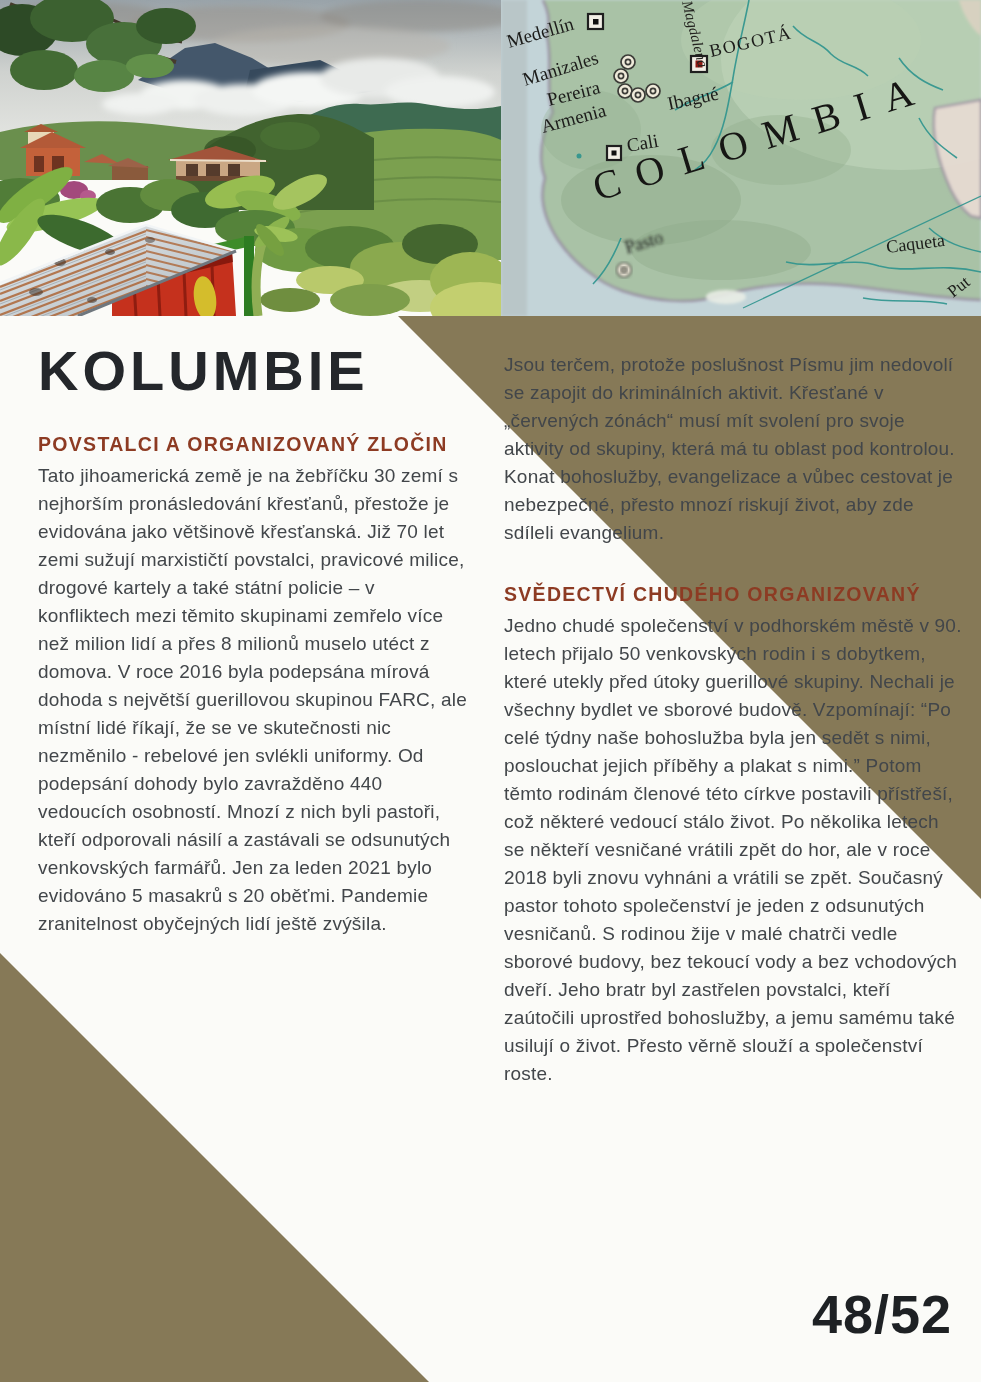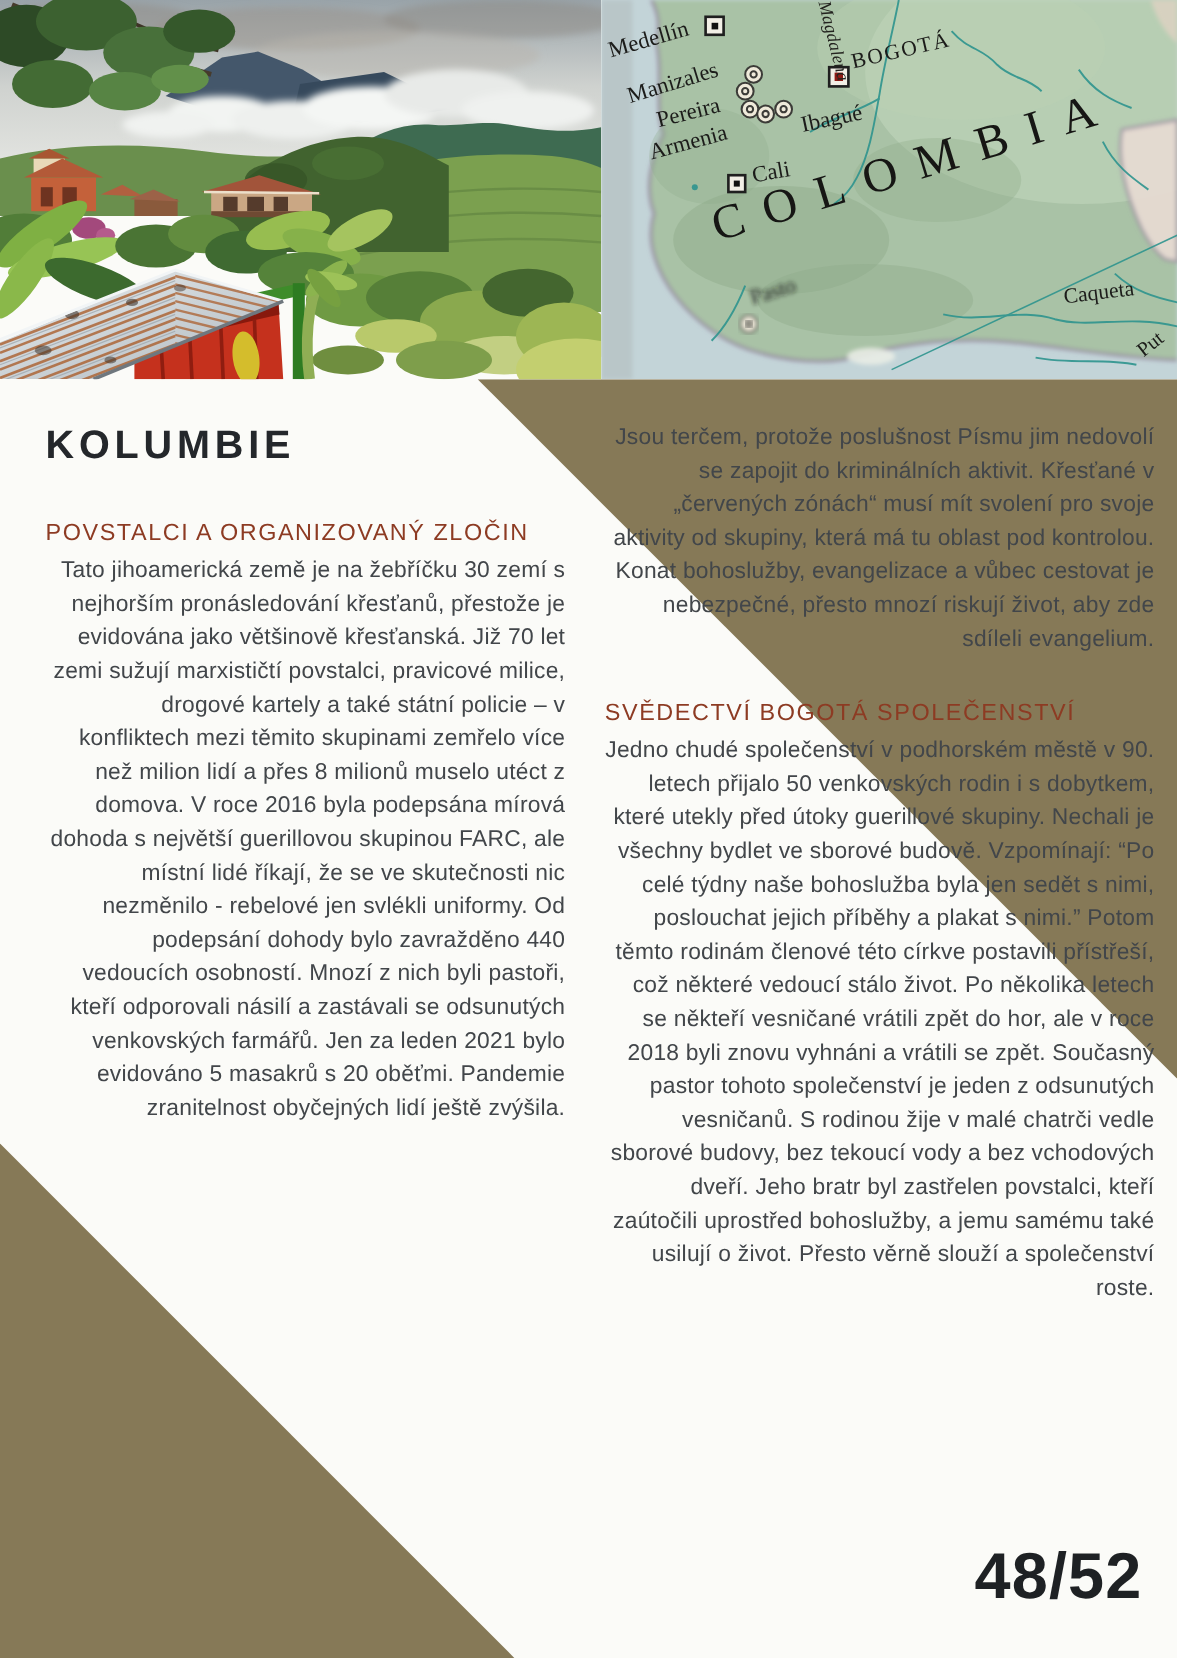--- a/index.html
+++ b/index.html
@@ -20,30 +20,30 @@
   .photo-left{left:0;width:501px;}
   .photo-right{left:501px;width:480px;}
   .photo svg{display:block;width:100%;height:100%;}
   .tri{position:absolute;inset:0;background:var(--olive);pointer-events:none;}
   .tri-tr{clip-path:polygon(398px 316px,981px 316px,981px 899px);}
   .tri-bl{clip-path:polygon(0px 953px,429px 1382px,0px 1382px);}
   .col{position:absolute;}
   .col-left{left:38px;top:349px;width:433px;}
   .col-right{left:504px;top:351px;width:458px;}
   h1.title{
-    margin:0 0 36px 0;font-size:33px;line-height:44px;font-weight:bold;
+    margin:0 0 36px 0;font-size:56px;line-height:44px;font-weight:bold;
     letter-spacing:4px;color:var(--title);
   }
   h2.sec{
-    margin:0 0 2px 0;font-size:19.5px;line-height:31px;font-weight:normal;
+    margin:0 0 2px 0;font-size:19.5px;line-height:31px;font-weight:bold;
     letter-spacing:1.3px;color:var(--accent);
   }
   p.body{
     margin:0 0 32px 0;font-size:19px;line-height:28px;
-    letter-spacing:0.2px;color:var(--body);text-align:right;
+    letter-spacing:0.2px;color:var(--body);
   }
   .page-number{
     position:absolute;left:812px;top:1283px;width:150px;
     font-size:54px;font-weight:bold;letter-spacing:1px;color:#1e2124;
   }
   .map-label{font-family:"Liberation Serif",serif;fill:#1c1c1a;}
   .map-label-big{font-family:"Liberation Serif",serif;fill:#161614;}
   .map-river-label{font-family:"Liberation Serif",serif;font-style:italic;fill:#23231f;}
 </style>
 </head>
@@ -316,19 +316,19 @@
   </div>
 
   <div class="col col-left">
     <h1 class="title">KOLUMBIE</h1>
     <h2 class="sec">POVSTALCI A ORGANIZOVANÝ ZLOČIN</h2>
     <p class="body">Tato jihoamerická země je na žebříčku 30 zemí s nejhorším pronásledování křesťanů, přestože je evidována jako většinově křesťanská. Již 70 let zemi sužují marxističtí povstalci, pravicové milice, drogové kartely a také státní policie – v konfliktech mezi těmito skupinami zemřelo více než milion lidí a přes 8 milionů muselo utéct z domova. V roce 2016 byla podepsána mírová dohoda s největší guerillovou skupinou FARC, ale místní lidé říkají, že se ve skutečnosti nic nezměnilo - rebelové jen svlékli uniformy. Od podepsání dohody bylo zavražděno 440 vedoucích osobností. Mnozí z nich byli pastoři, kteří odporovali násilí a zastávali se odsunutých venkovských farmářů. Jen za leden 2021 bylo evidováno 5 masakrů s 20 oběťmi. Pandemie zranitelnost obyčejných lidí ještě zvýšila.</p>
   </div>
 
   <div class="col col-right">
     <p class="body">Jsou terčem, protože poslušnost Písmu jim nedovolí se zapojit do kriminálních aktivit. Křesťané v „červených zónách“ musí mít svolení pro svoje aktivity od skupiny, která má tu oblast pod kontrolou. Konat bohoslužby, evangelizace a vůbec cestovat je nebezpečné, přesto mnozí riskují život, aby zde sdíleli evangelium.</p>
-    <h2 class="sec">SVĚDECTVÍ BOGOTÁ SPOLEČENSTVÍ</h2>
+    <h2 class="sec">SVĚDECTVÍ CHUDÉHO ORGANIZOVANÝ</h2>
     <p class="body">Jedno chudé společenství v podhorském městě v 90. letech přijalo 50 venkovských rodin i s dobytkem, které utekly před útoky guerillové skupiny. Nechali je všechny bydlet ve sborové budově. Vzpomínají: “Po celé týdny naše bohoslužba byla jen sedět s nimi, poslouchat jejich příběhy a plakat s nimi.” Potom těmto rodinám členové této církve postavili přístřeší, což některé vedoucí stálo život. Po několika letech se někteří vesničané vrátili zpět do hor, ale v roce 2018 byli znovu vyhnáni a vrátili se zpět. Současný pastor tohoto společenství je jeden z odsunutých vesničanů. S rodinou žije v malé chatrči vedle sborové budovy, bez tekoucí vody a bez vchodových dveří. Jeho bratr byl zastřelen povstalci, kteří zaútočili uprostřed bohoslužby, a jemu samému také usilují o život. Přesto věrně slouží a společenství roste.</p>
   </div>
 
   <div class="page-number">48/52</div>
 
 </div>
 
 </body></html>

